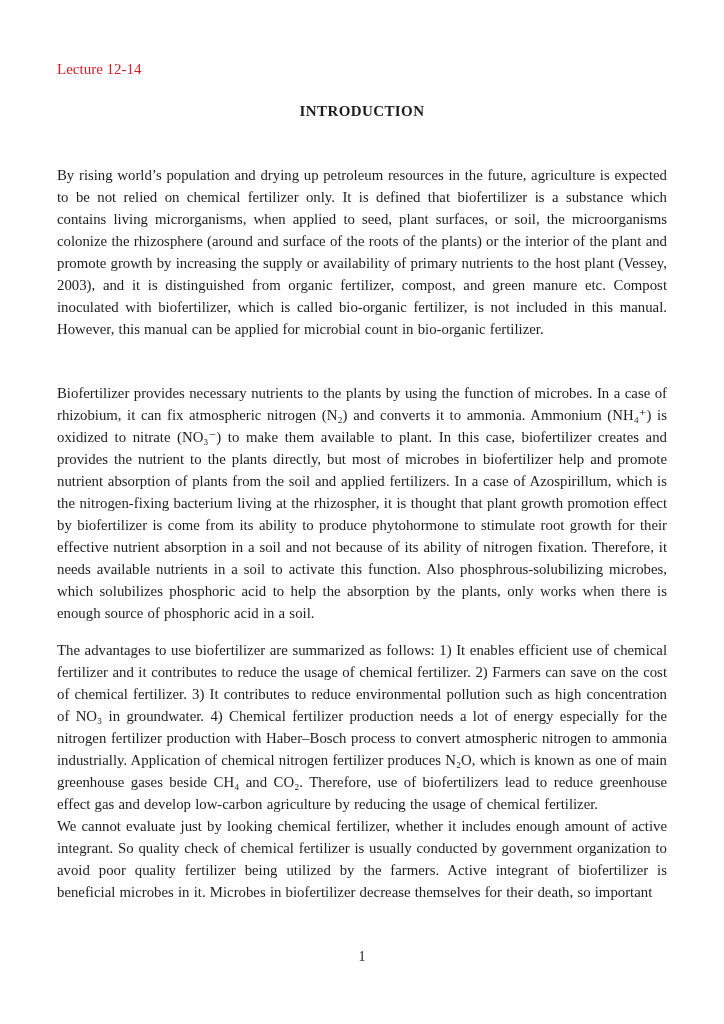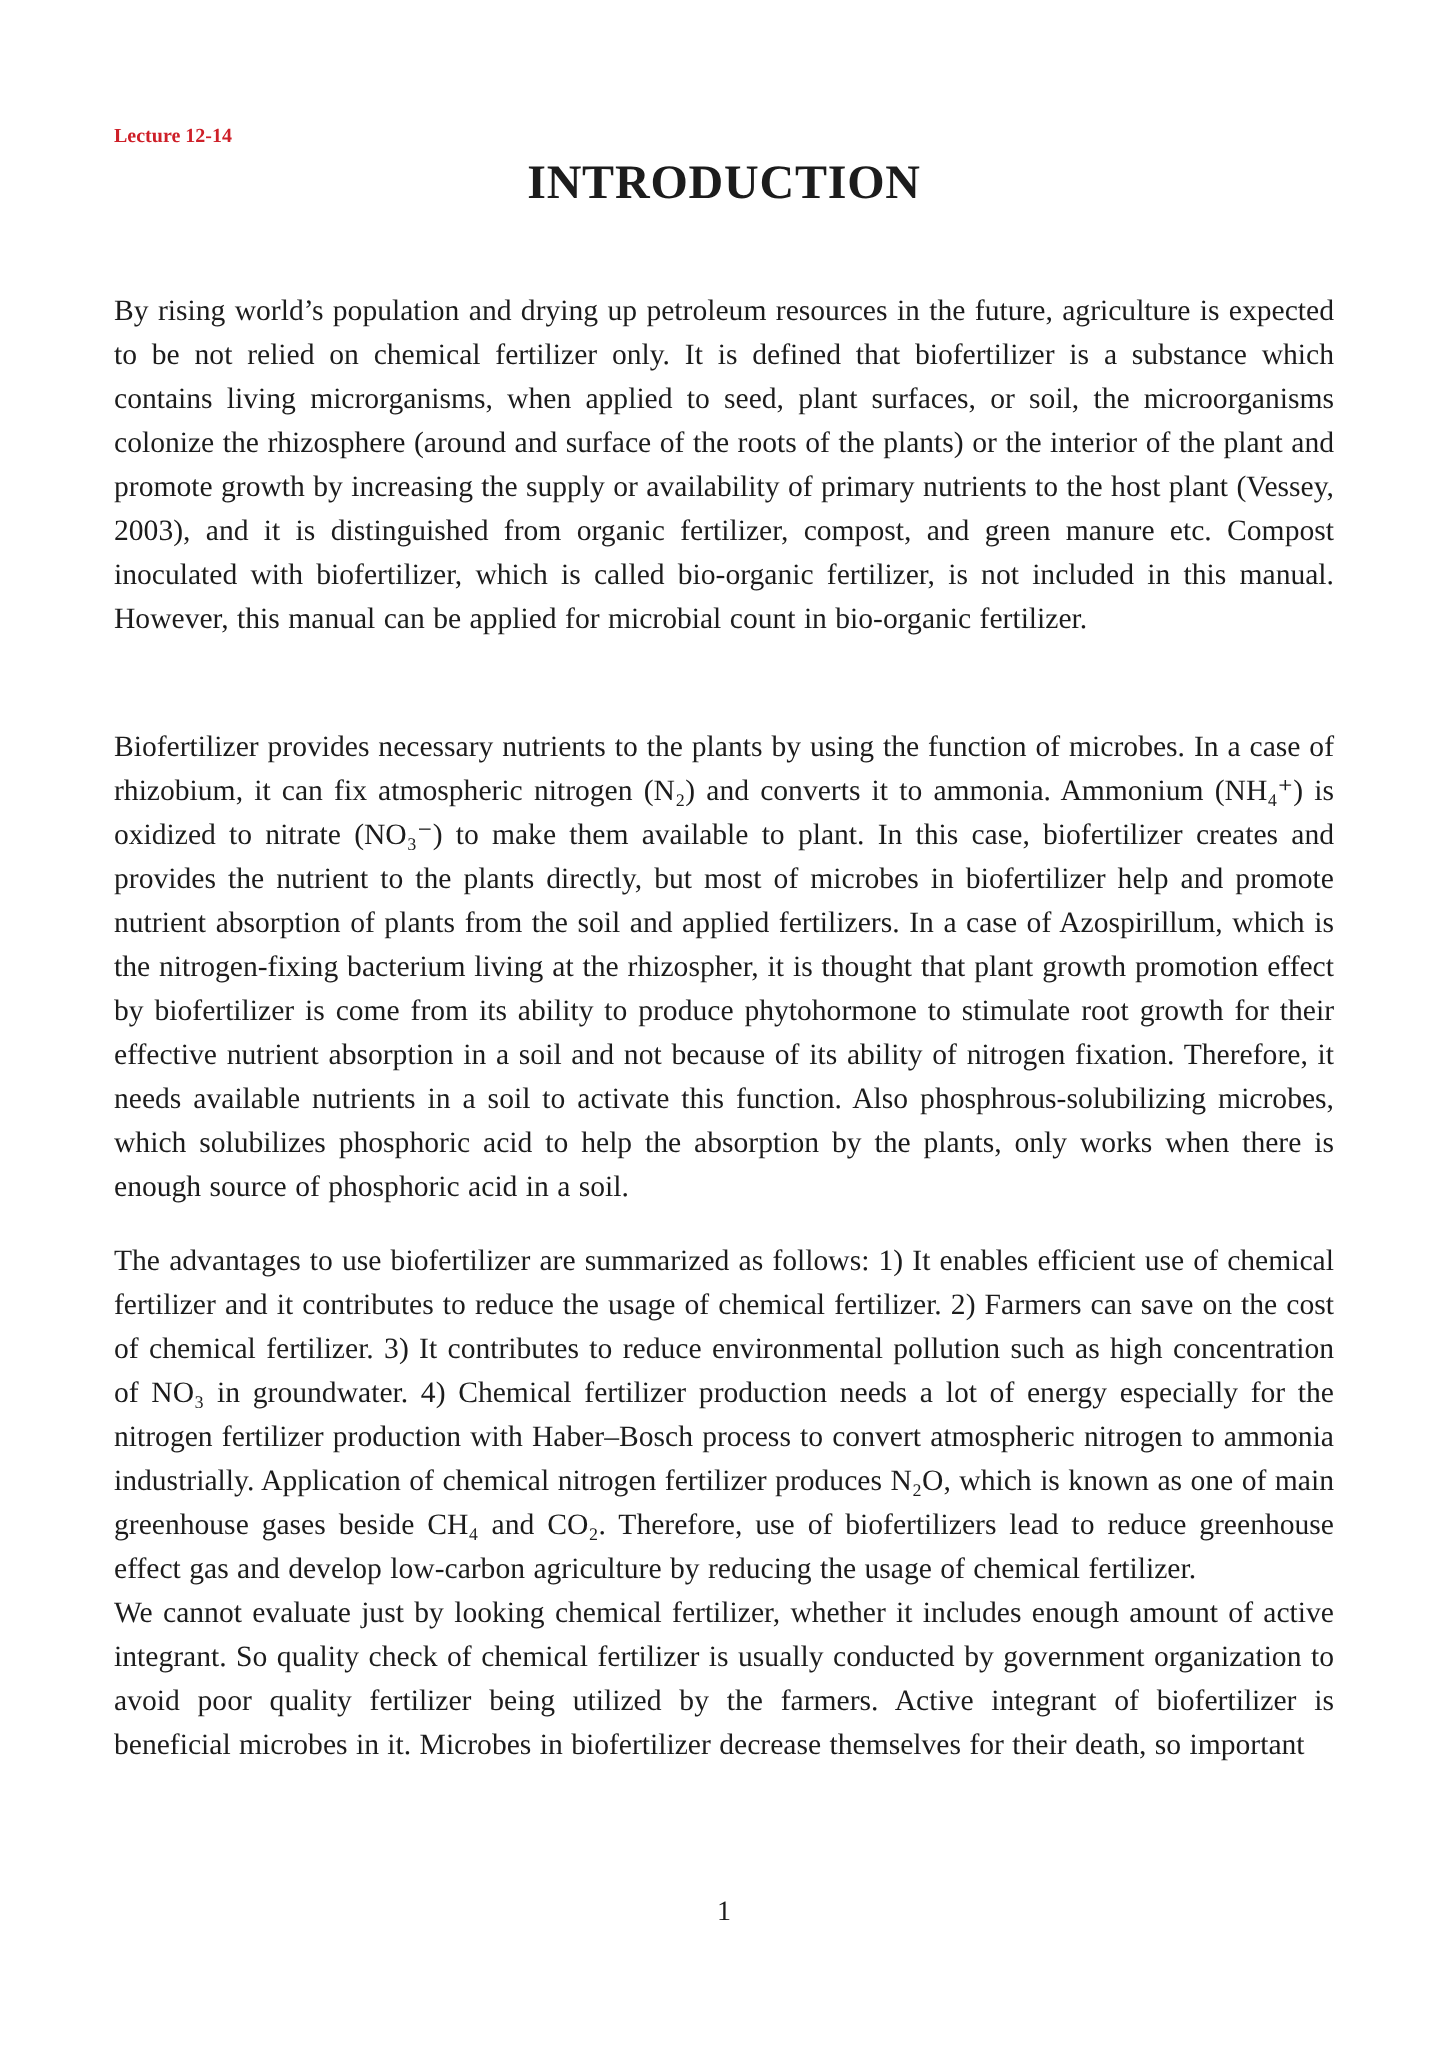--- a/index.html
+++ b/index.html
@@ -16,28 +16,28 @@
     color: #1c1c1c;
     overflow: hidden;
   }
   .content {
     position: absolute;
     left: 57px;
     right: 57px;
     top: 60px;
   }
   .lecture-label {
-    font-size: 10px;
-    font-weight: bold;
+    font-size: 15px;
+    font-weight: normal;
     line-height: 18px;
-    margin: 0 0 3px 0;
+    margin: 0 0 22px 0;
   }
   .doc-title {
     text-align: center;
-    font-size: 24px;
+    font-size: 15px;
     font-weight: bold;
     letter-spacing: 0.4px;
     line-height: 22px;
     margin: 0 0 18px 0;
   }
   .para {
     font-size: 14.8px;
     line-height: 22px;
     text-align: justify;
     margin: 0;

